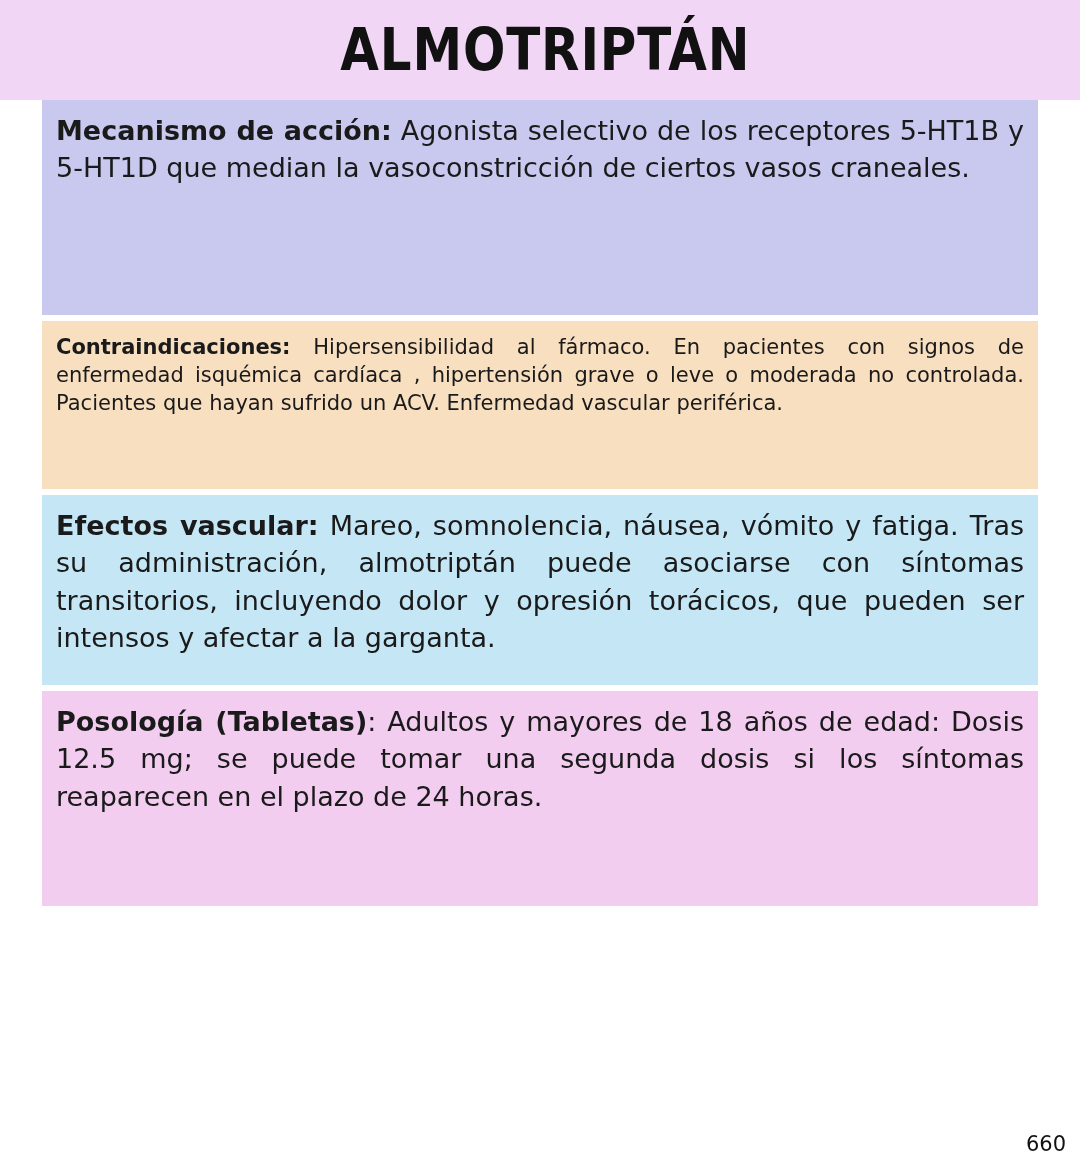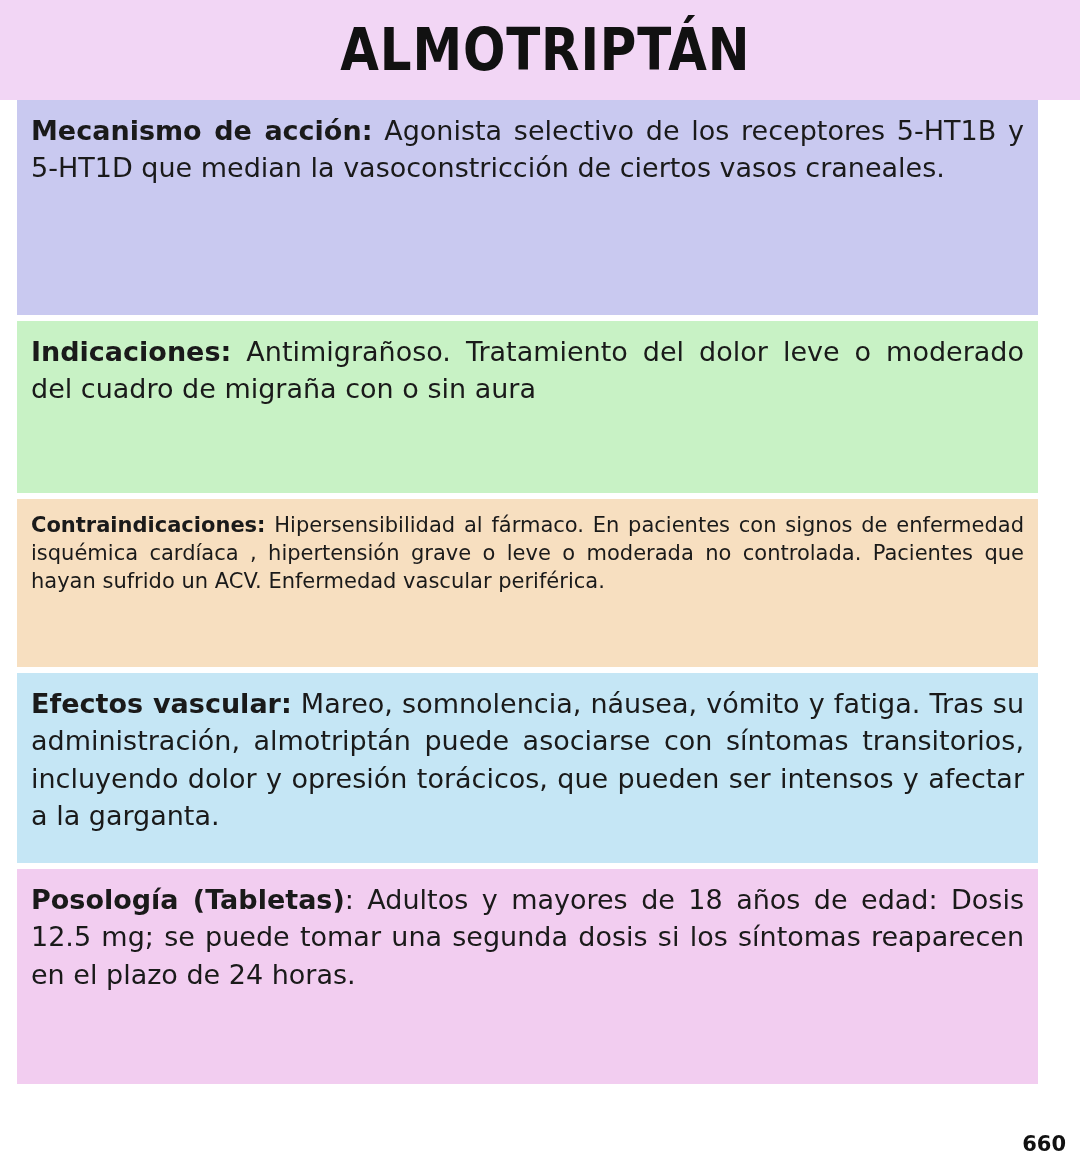--- a/index.html
+++ b/index.html
@@ -40,21 +40,21 @@
     letter-spacing: 1px;
     color: #111111;
     text-transform: uppercase;
     transform: scaleX(0.86);
     transform-origin: center;
     white-space: nowrap;
   }
 
   
   .content {
-    padding: 0 42px 0 17px;
+    padding: 0 42px 0 42px;
   }
 
   .card {
     padding: 12px 14px 14px 14px;
     margin-bottom: 6px;
     color: #1a1a1a;
     font-size: 27px;
     line-height: 1.38;
     text-align: justify;
     text-justify: inter-word;
@@ -76,43 +76,40 @@
   }
   .card-adverse { background: #c5e6f5; min-height: 190px; }
   .card-dosage { background: #f2cdf0; min-height: 215px; margin-bottom: 13px; }
 
   
   .page-number {
     position: absolute;
     right: 14px;
     bottom: 8px;
     font-size: 21px;
-    font-weight: bold;
+    font-weight: normal;
     color: #111111;
     font-family: "DejaVu Sans", sans-serif;
   }
 </style>
 </head>
 <body>
 
 <div class="page">
 
   <div class="title-banner" style="background: rgb(242, 214, 245);">
     <div class="title-text">ALMOTRIPTÁN</div>
   </div>
 
   <div class="content">
 
     <div class="card card-mechanism" style="background: rgb(201, 201, 240);">
       <p><b>Mecanismo de acción:</b><span> Agonista selectivo de los receptores 5-HT1B y 5-HT1D que median la vasoconstricción de ciertos vasos craneales.</span></p>
     </div>
 
-    <div class="card card-indications" style="background: rgb(200, 242, 197);">
-      <p><b>Indicaciones:</b><span>  Antimigrañoso. Tratamiento del dolor leve o moderado del cuadro de migraña con o sin aura</span></p>
-    </div>
 
     <div class="card card-contraindications" style="background: rgb(247, 223, 192);">
       <p><b>Contraindicaciones:</b><span> Hipersensibilidad al fármaco. En pacientes con signos de enfermedad isquémica cardíaca , hipertensión grave o leve o moderada no controlada. Pacientes que hayan sufrido un ACV. Enfermedad vascular periférica.</span></p>
     </div>
 
     <div class="card card-adverse" style="background: rgb(197, 230, 245);">
       <p><b>Efectos vascular:</b><span> Mareo, somnolencia, náusea, vómito y fatiga. Tras su administración, almotriptán puede asociarse con síntomas transitorios, incluyendo dolor y opresión torácicos, que pueden ser intensos y afectar a la garganta.</span></p>
     </div>
 
     <div class="card card-dosage" style="background: rgb(242, 205, 240);">

